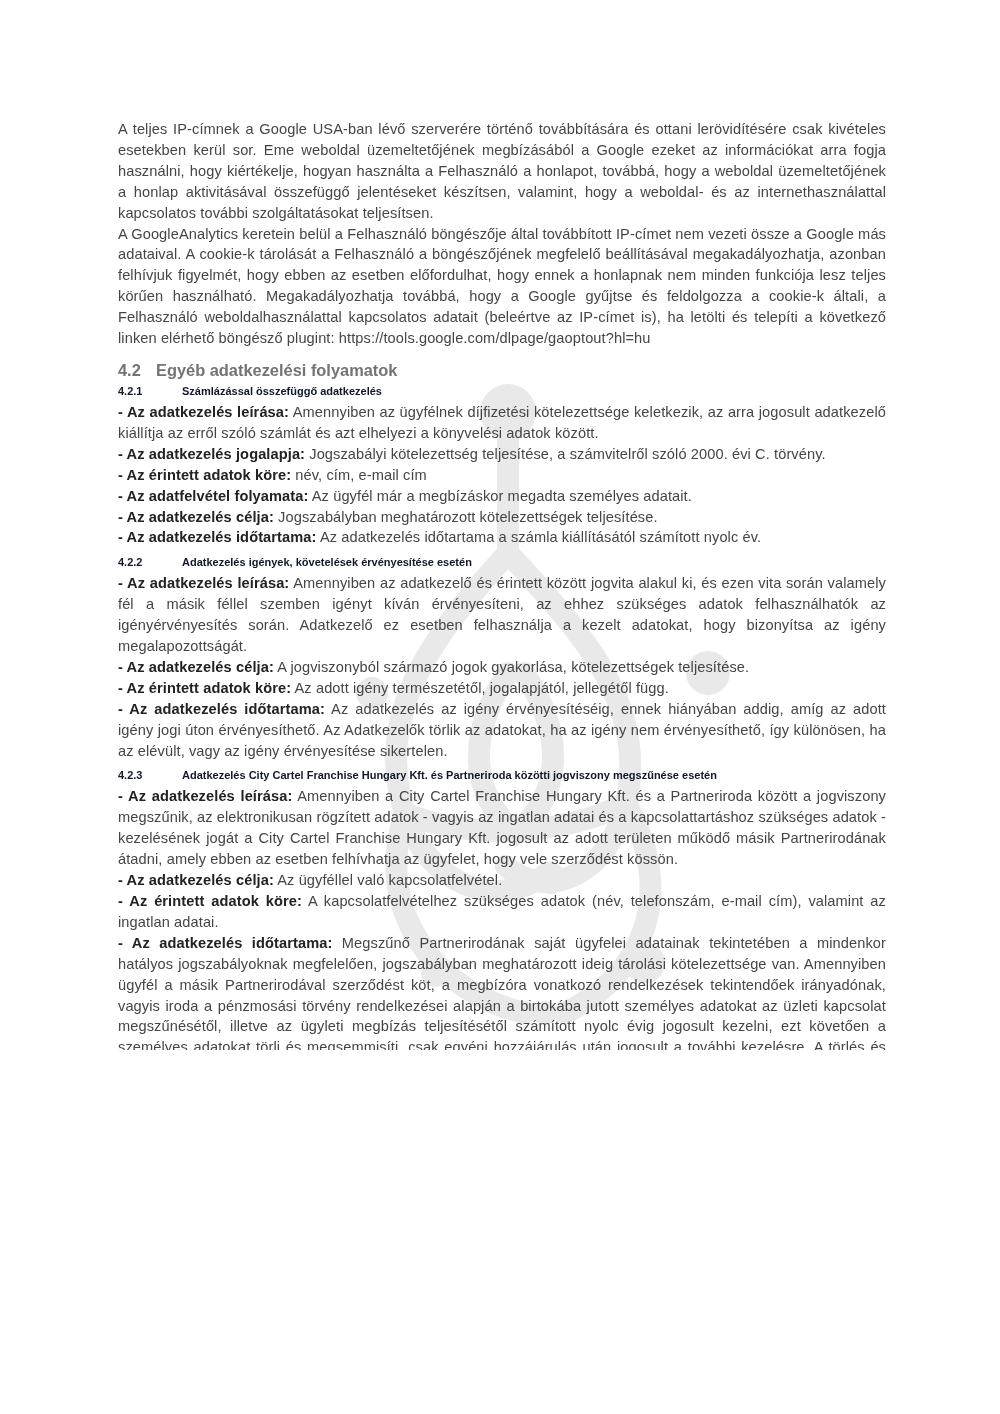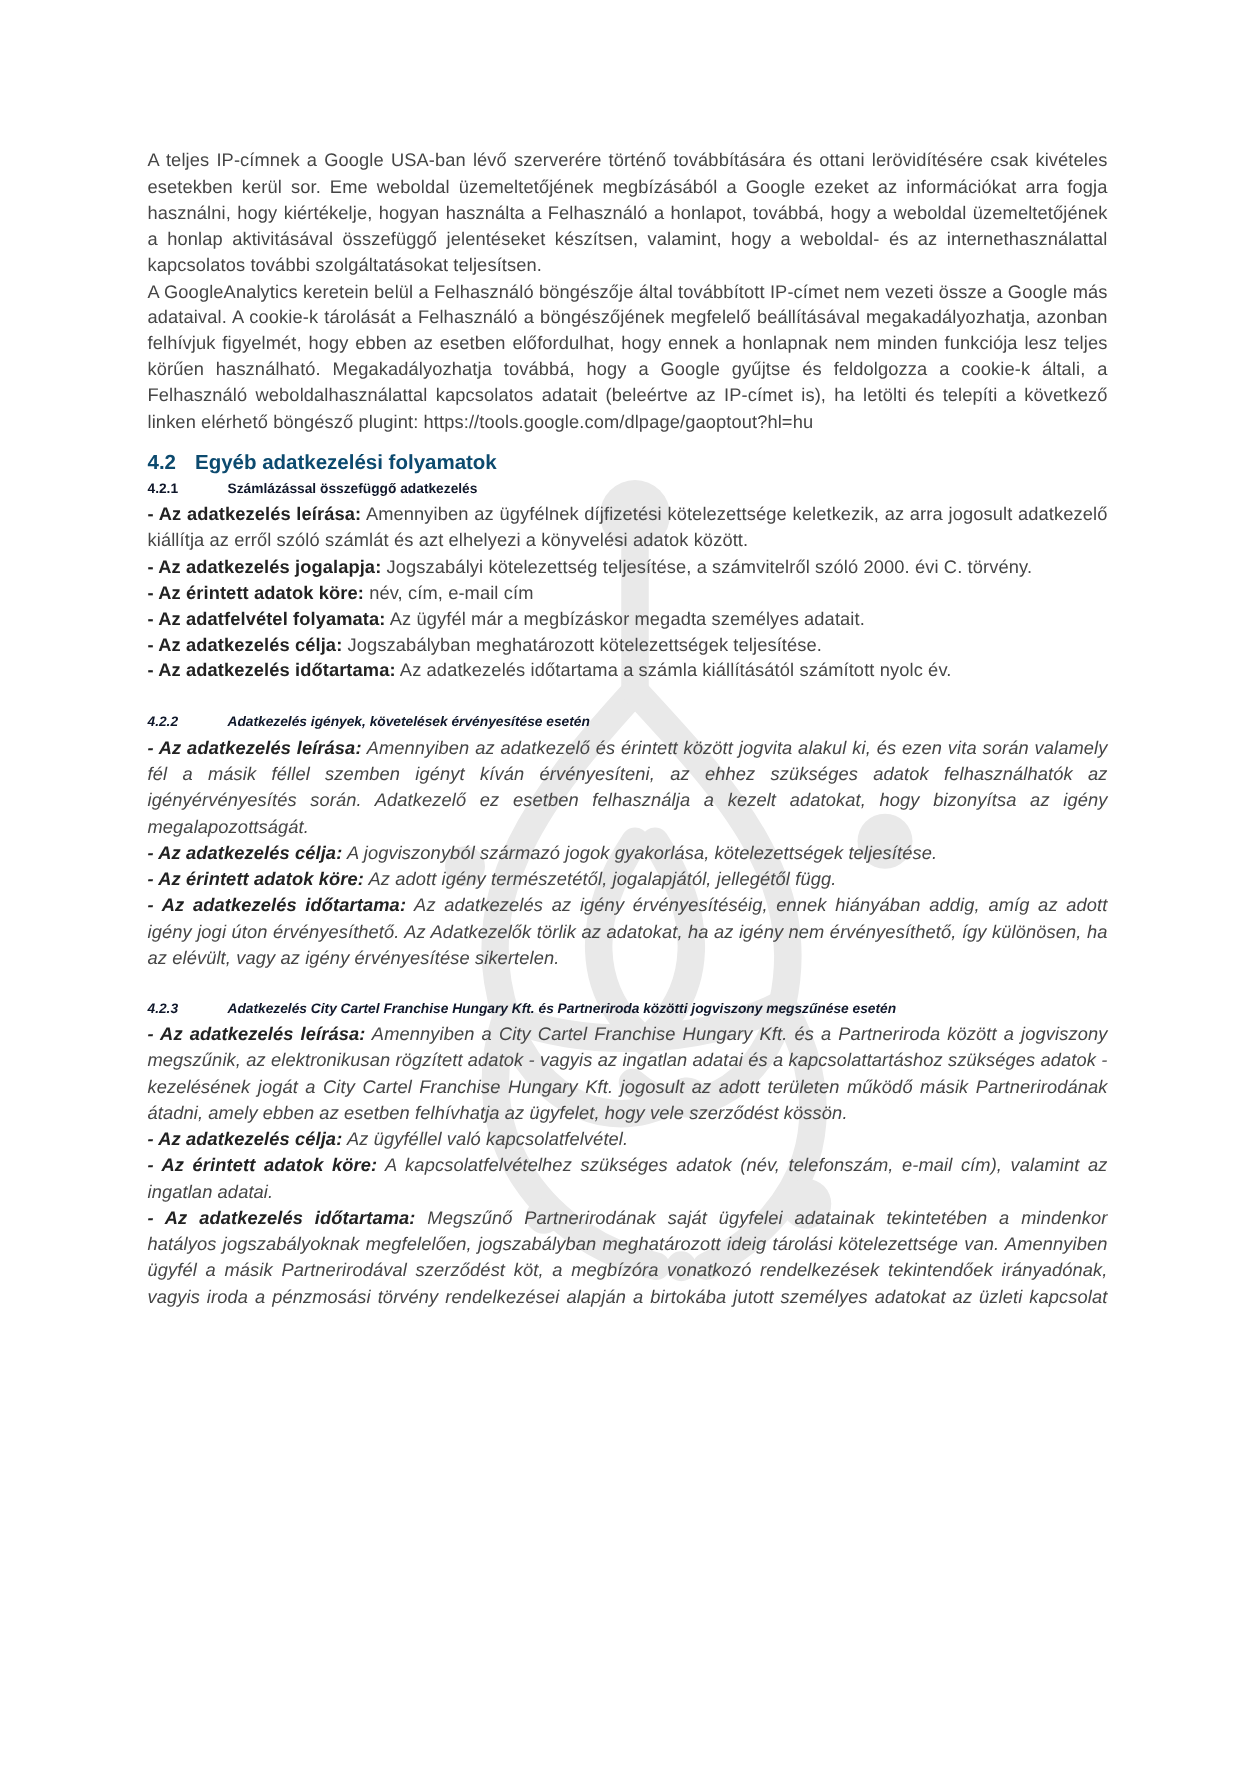--- a/index.html
+++ b/index.html
@@ -33,34 +33,34 @@
     font-size: 14.6px;
     line-height: 20.9px;
     letter-spacing: 0.1px;
   }
   .url { word-break: break-all; color: #454545; text-decoration: none; }
   h2.sec {
     margin: 11px 0 0 0;
     font-size: 16.4px;
     line-height: 21px;
     font-weight: bold;
-    color: #0c4a6e;
+    color: #737373;
   }
   h2.sec .num { display: inline-block; min-width: 38px; }
   h3.sub {
     margin: 0;
     font-size: 11px;
     line-height: 21px;
     font-weight: bold;
     color: #0f172a;
     text-align: justify;
   }
   h3.sub .num { display: inline-block; min-width: 64px; }
   .subsection { margin: 0; }
-  .subsection + .subsection { margin-top: 20px; font-style: italic; }
+  .subsection + .subsection { margin-top: 4px; }
   p.item {
     margin: 0;
     text-align: justify;
     font-size: 14.6px;
     line-height: 20.9px;
     letter-spacing: 0.1px;
   }
   .item-label { font-weight: bold; color: #222222; }
   .page-num {
     position: absolute;

